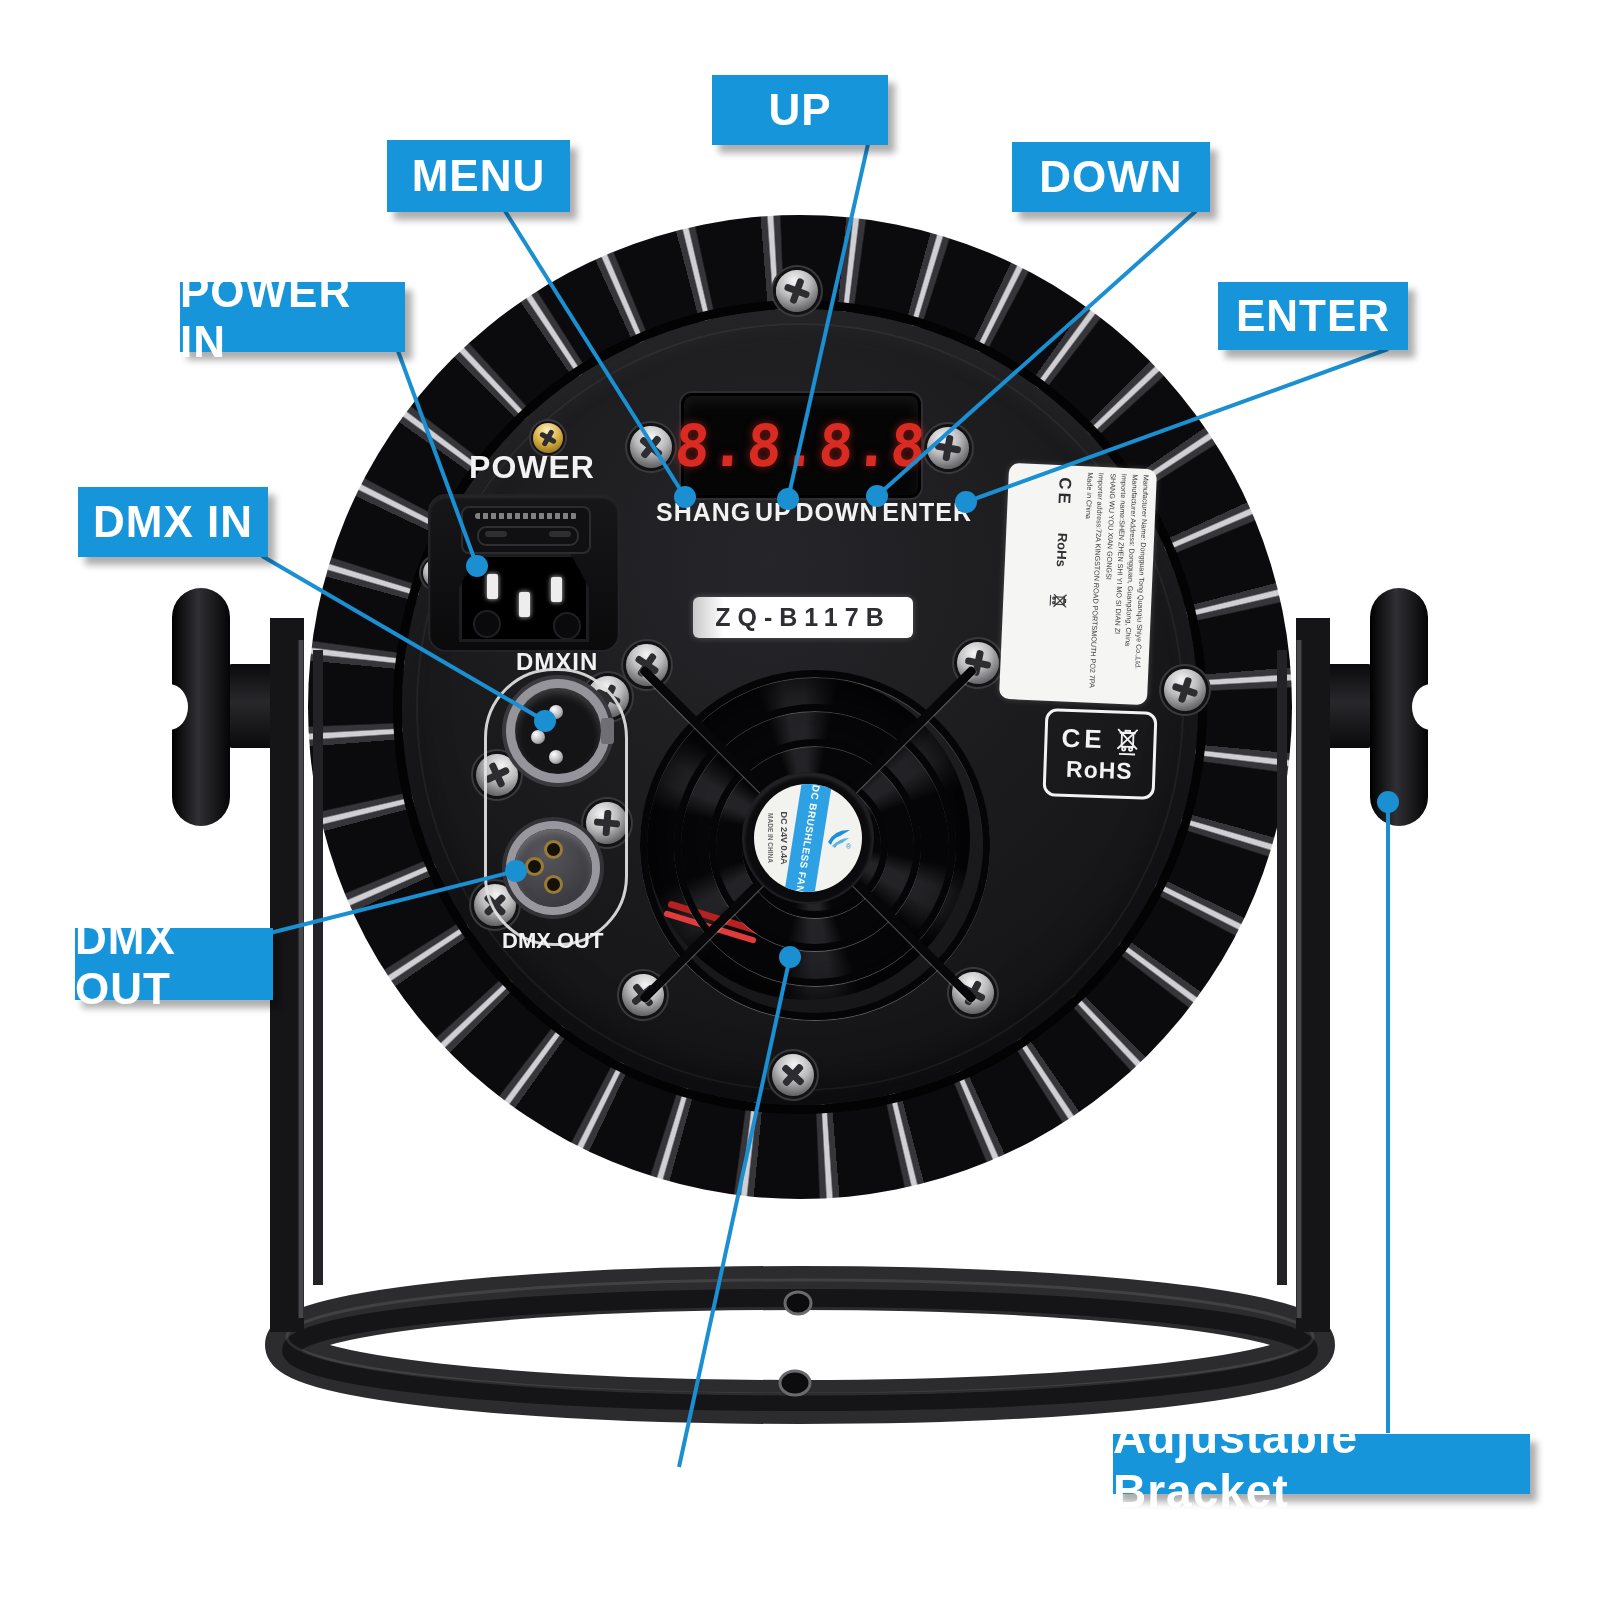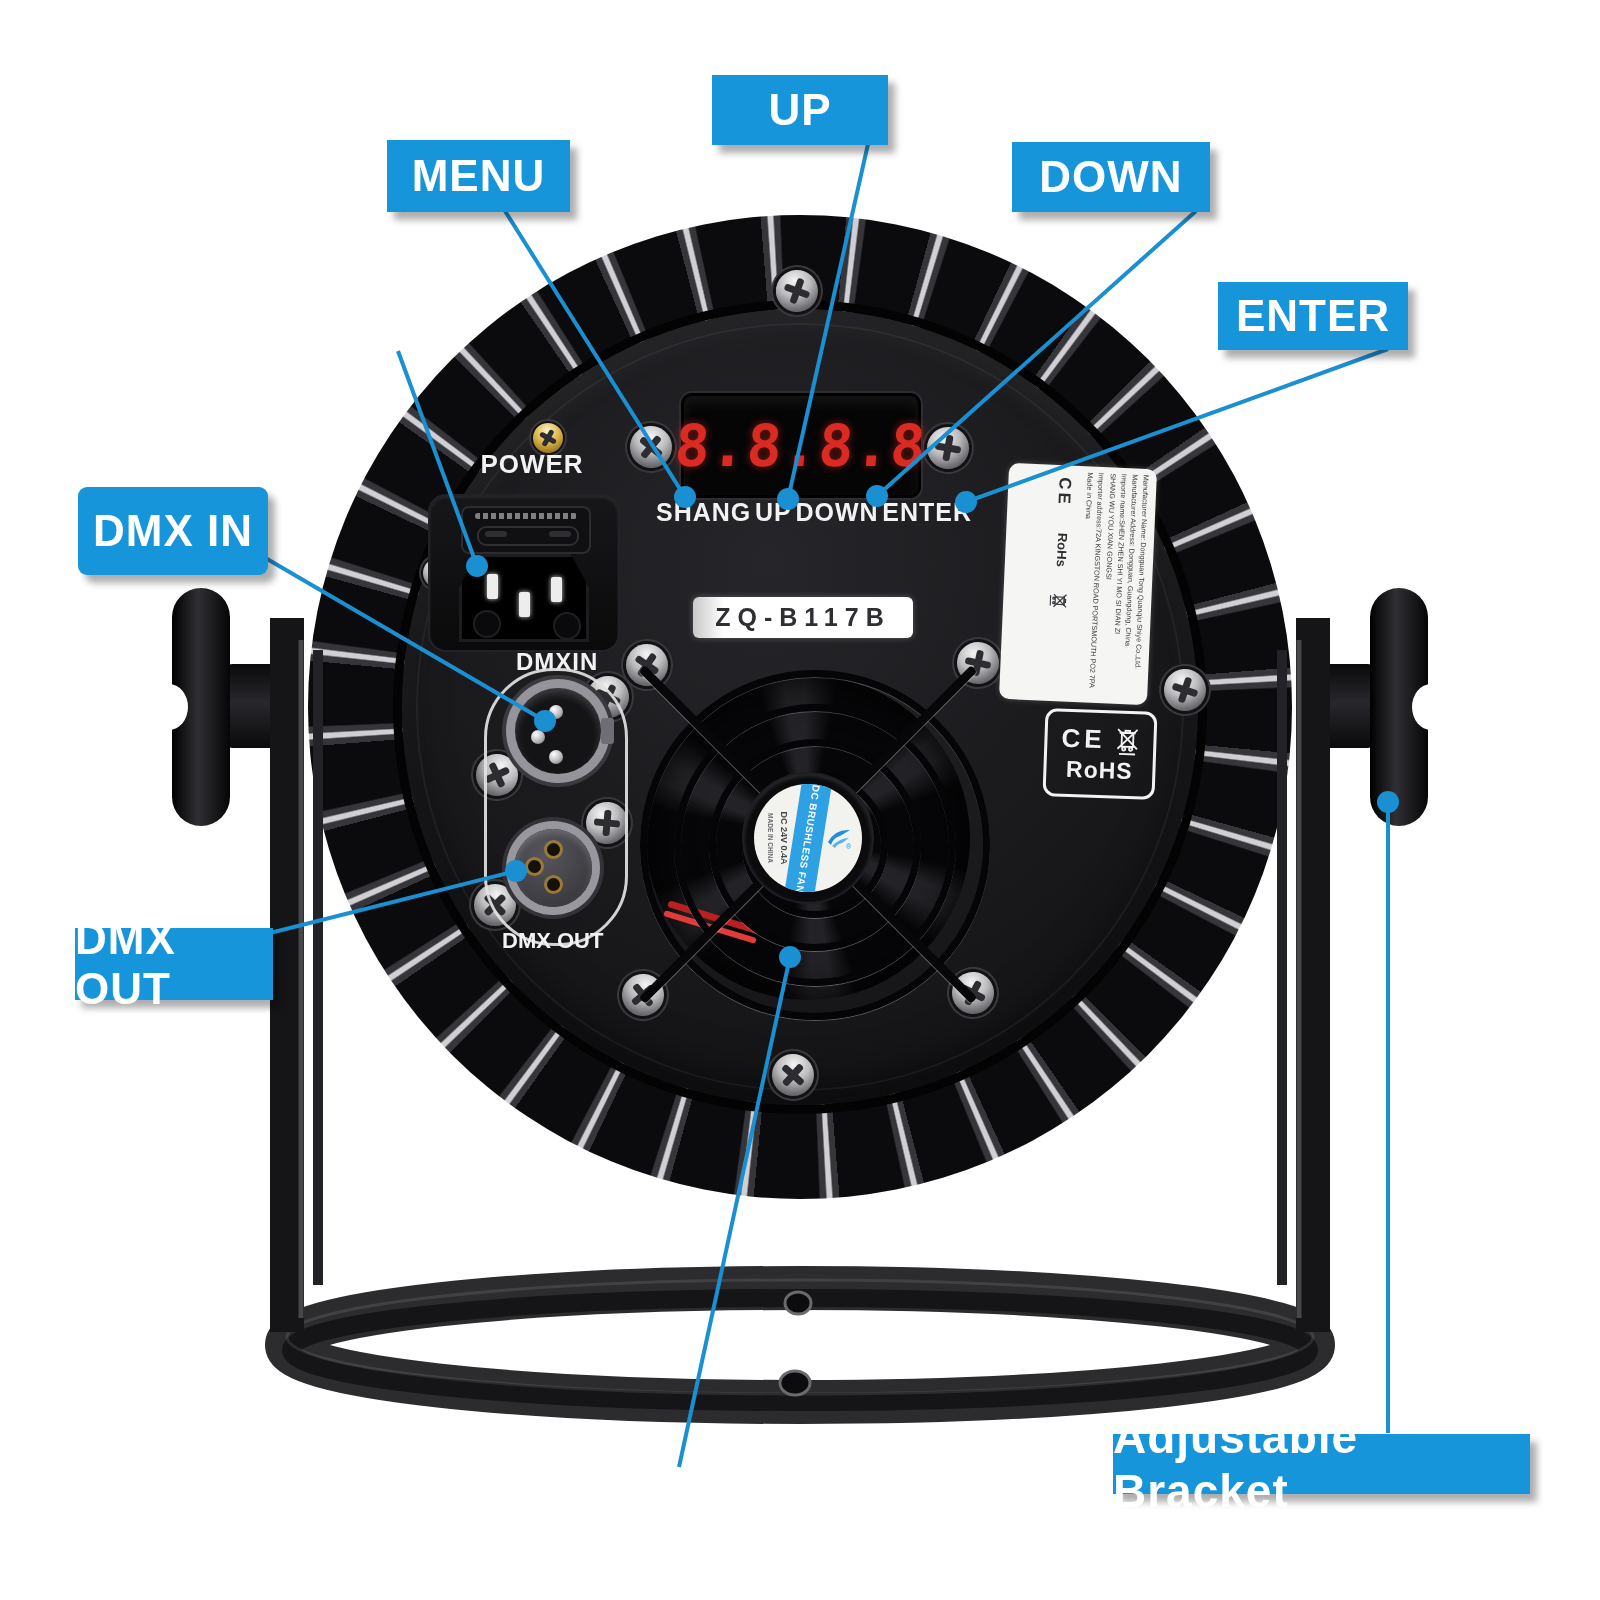--- a/index.html
+++ b/index.html
@@ -34,21 +34,21 @@
   .display-title{position:absolute;left:690px;top:340px;width:240px;text-align:center;color:#f4f4f4;
     font-size:42px;font-weight:700;letter-spacing:4px;z-index:4;}
   .led{position:absolute;left:684px;top:396px;width:234px;height:99px;background:#050505;border-radius:8px;z-index:4;
     box-shadow:0 0 0 3px #000,0 0 0 5px #2e2e32, inset 0 6px 14px rgba(255,255,255,.07);
     display:flex;align-items:center;justify-content:center;}
   .led span{font-family:"DejaVu Sans Mono",monospace;font-weight:700;font-size:58px;color:var(--led-red);
     transform:skewX(-4deg);letter-spacing:1px;text-shadow:0 0 8px rgba(222,45,35,.55);}
   .btn-row{position:absolute;left:656px;top:498px;width:316px;display:flex;justify-content:space-between;z-index:4;
     color:#f2f2f2;font-weight:700;font-size:25px;letter-spacing:1px;}
   .power-label{position:absolute;left:468px;top:449px;width:128px;text-align:center;color:#f2f2f2;
-    font-weight:700;font-size:26px;letter-spacing:1px;z-index:4;}
+    font-weight:700;font-size:32px;letter-spacing:1px;z-index:4;}
   
   .inlet-plate{position:absolute;left:430px;top:496px;width:188px;height:154px;border-radius:16px;z-index:4;
     background:linear-gradient(180deg,#17171a,#0a0a0b);box-shadow:0 0 0 2px #232327, inset 0 2px 3px rgba(255,255,255,.08);}
   .fuse{position:absolute;left:31px;top:10px;width:126px;height:44px;border:2px solid #2c2c30;border-radius:8px;background:#101013;}
   .fuse .blur-text{position:absolute;left:12px;top:5px;width:102px;height:6px;border-radius:3px;
     background:repeating-linear-gradient(90deg,rgba(220,220,220,.55) 0 5px,transparent 5px 8px);filter:blur(.6px);}
   .fuse .pill{position:absolute;left:14px;top:18px;width:98px;height:16px;border:2px solid #2f2f33;border-radius:9px;}
   .fuse .pill::before,.fuse .pill::after{content:"";position:absolute;top:3px;width:22px;height:6px;background:#2f2f33;border-radius:3px;}
   .fuse .pill::before{left:6px;} .fuse .pill::after{right:6px;}
   .iec{position:absolute;left:29px;top:58px;width:130px;height:88px;background:#000;
@@ -306,18 +306,19 @@
       <circle cx="545" cy="721" r="11"></circle>
       <circle cx="516" cy="871" r="11"></circle>
       <circle cx="790" cy="957" r="11"></circle>
       <circle cx="1388" cy="802" r="11"></circle>
     </g>
   </svg>
 
   <div class="callout-label" style="left:712px;top:75px;width:176px;height:70px;">UP</div>
   <div class="callout-label" style="left:387px;top:140px;width:183px;height:72px;text-align:right;">MENU</div>
   <div class="callout-label" style="left:1012px;top:142px;width:198px;height:70px;">DOWN</div>
+  <div class="callout-label" style="left:180px;top:282px;width:225px;height:70px;">POWER IN</div>
   <div class="callout-label" style="left:1218px;top:282px;width:190px;height:68px;">ENTER</div>
-  <div class="callout-label" style="left:78px;top:487px;width:190px;height:88px;border-radius:9px;">DMX IN</div>
+  <div class="callout-label" style="left:78px;top:487px;width:190px;height:70px;">DMX IN</div>
   <div class="callout-label" style="left:75px;top:928px;width:198px;height:72px;">DMX OUT</div>
   <div class="callout-label" style="left:1113px;top:1434px;width:417px;height:60px;font-size:46px;">Adjustable Bracket</div>
 
 </div>
 
 </body></html>

